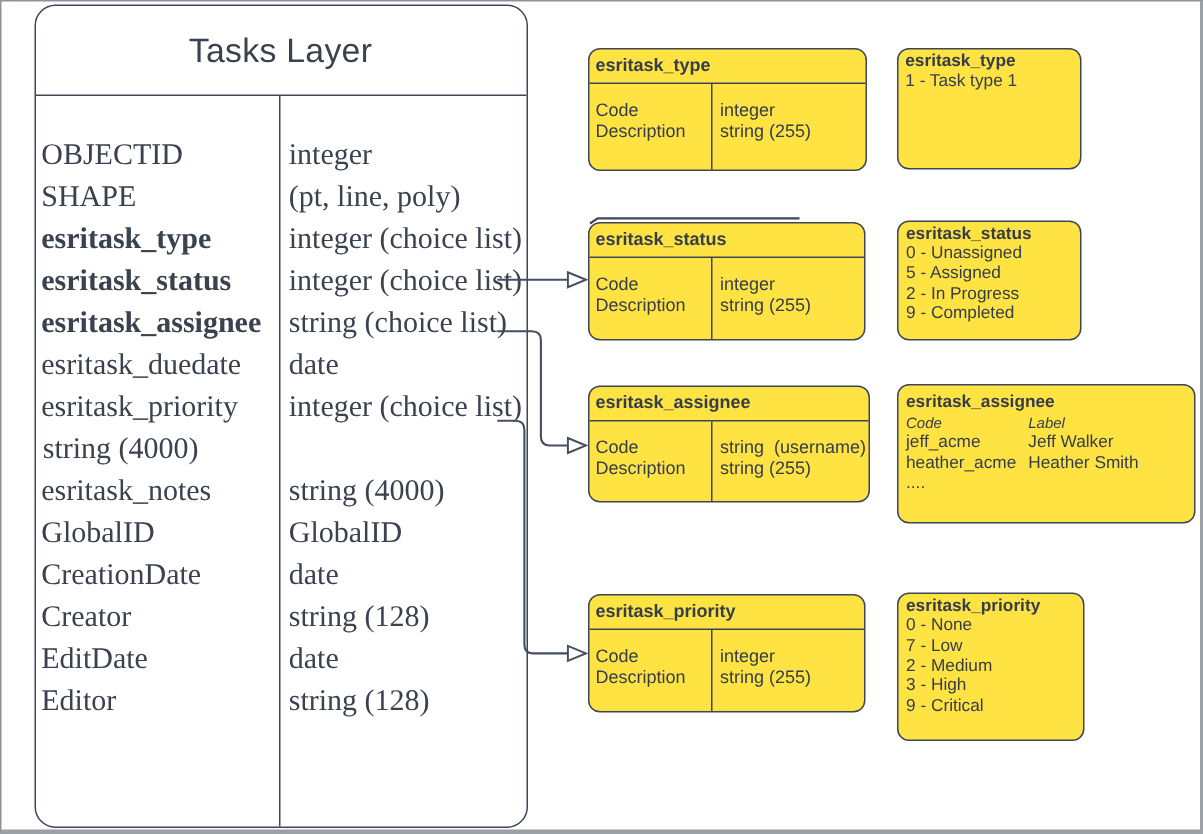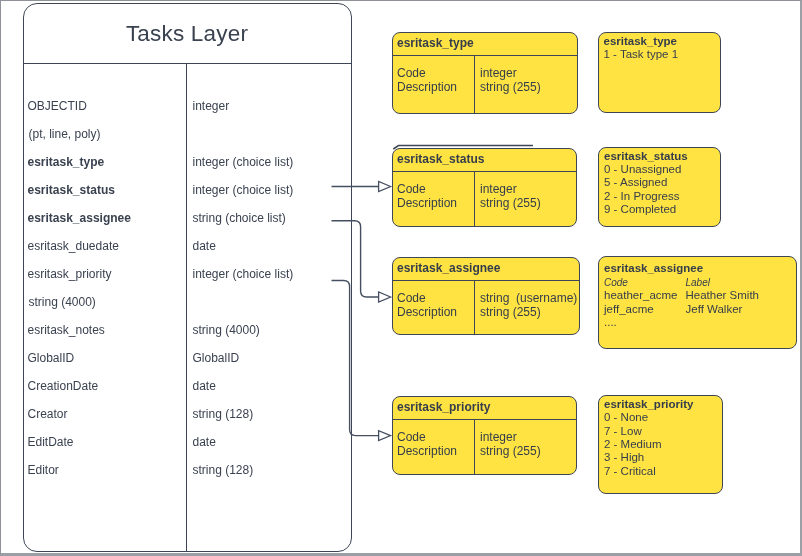--- a/index.html
+++ b/index.html
@@ -11,21 +11,21 @@
 
   
   .tasks-box{position:absolute; left:1.5px; top:2px; width:329px; height:548.5px;
     box-sizing:border-box; background:#ffffff; border:1.6px solid #3e4656;
     border-radius:14px; color:#3a4250;margin-left:20px;}
   .tasks-title{height:60px; display:flex; align-items:center; justify-content:center;
     font-size:22.5px; letter-spacing:0.2px; border-bottom:1.4px solid #3e4656; box-sizing:border-box;}
   .tasks-vdiv{position:absolute; left:162.5px; top:60px; bottom:0; width:0;
     border-left:1.4px solid #3e4656;}
   .tasks-rows{position:absolute; left:0; right:0; top:60px; padding-top:27.8px;}
-  .trow{display:flex; height:28.05px; align-items:center; font-size:12px;}
+  .trow{display:flex; height:28.05px; font-size:20px;font-family:Liberation Serif, serif;}
   .trow .fname{width:164px; box-sizing:border-box; padding-left:4px; white-space:pre;}
   .trow .ftype{flex:1; box-sizing:border-box; padding-left:5px; white-space:pre;}
   .trow.bold .fname{font-weight:bold;}
 
   
   .etable{position:absolute; box-sizing:border-box; background:#ffe342;
     border:1.7px solid #3e4656; border-radius:8px; color:#353d4b;}
   .etable .hdr{height:19px; box-sizing:content-box; padding:2.5px 0 0 4.5px;
     font-size:12px; font-weight:bold; border-bottom:1.4px solid #3e4656;}
   .etable .body{position:relative; height:calc(100% - 22.9px);}
@@ -56,20 +56,21 @@
 
   <div class="tasks-box">
     <div class="tasks-title">Tasks Layer</div>
     <div class="tasks-vdiv"></div>
     <div class="tasks-rows">
       <div class="trow">
           <div class="fname">OBJECTID</div>
           <div class="ftype">integer</div>
         </div>
       <div class="trow">
+          <div class="fname">SHAPE</div>
           <div class="ftype">(pt, line, poly)</div>
         </div>
       <div class="trow bold">
           <div class="fname">esritask_type</div>
           <div class="ftype">integer (choice list)</div>
         </div>
       <div class="trow bold">
           <div class="fname">esritask_status</div>
           <div class="ftype">integer (choice list)</div>
         </div>
@@ -174,35 +175,35 @@
     <div class="litem">9 - Completed</div>
   </div>
 
   <div class="elist wide" style="left:597px; top:255.2px; width:199px; height:92.5px;">
     <div class="ltitle">esritask_assignee</div>
     <div class="cols">
       <span>Code</span>
       <span>Label</span>
     </div>
     <div class="vrow">
+      <span>jeff_acme</span>
+      <span>Jeff Walker</span>
+    </div>
+    <div class="vrow">
       <span>heather_acme</span>
       <span>Heather Smith</span>
-    </div>
-    <div class="vrow">
-      <span>jeff_acme</span>
-      <span>Jeff Walker</span>
     </div>
     <div class="vrow">
       <span>....</span>
       <span></span>
     </div>
   </div>
 
   <div class="elist" style="left:597px; top:394.2px; width:125px; height:99px;">
     <div class="ltitle">esritask_priority</div>
     <div class="litem">0 - None</div>
     <div class="litem">7 - Low</div>
     <div class="litem">2 - Medium</div>
     <div class="litem">3 - High</div>
-    <div class="litem">7 - Critical</div>
+    <div class="litem">9 - Critical</div>
   </div>
 
 </div>
 
 </body></html>

